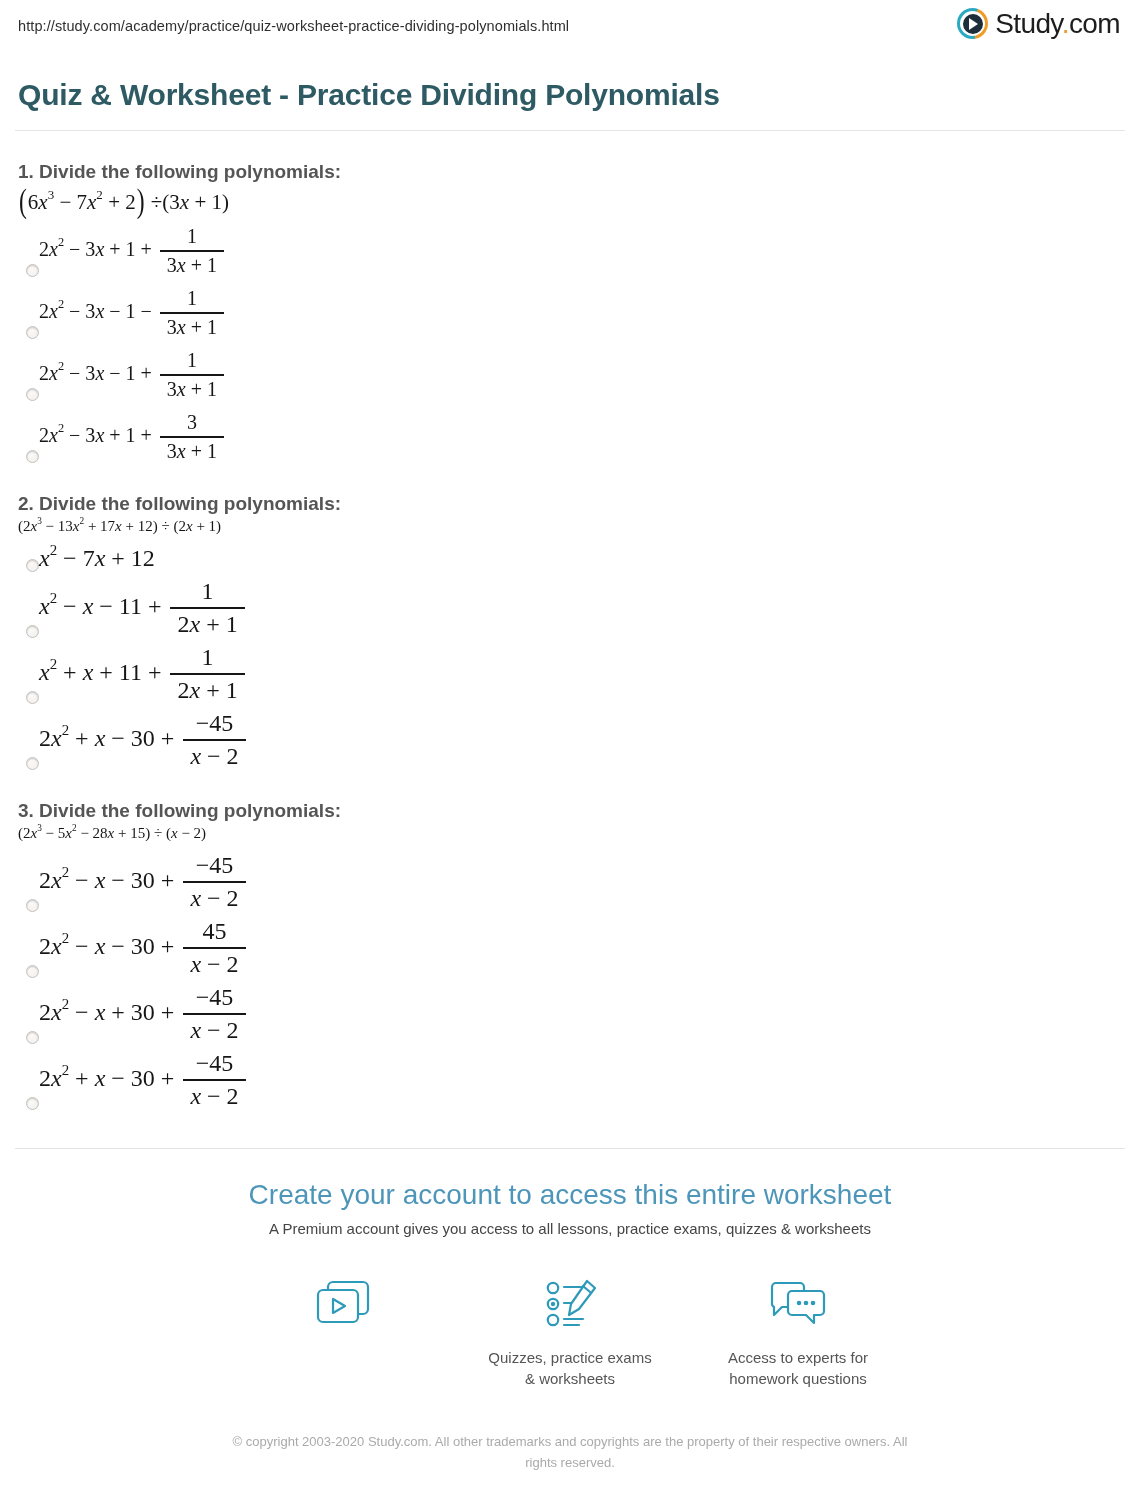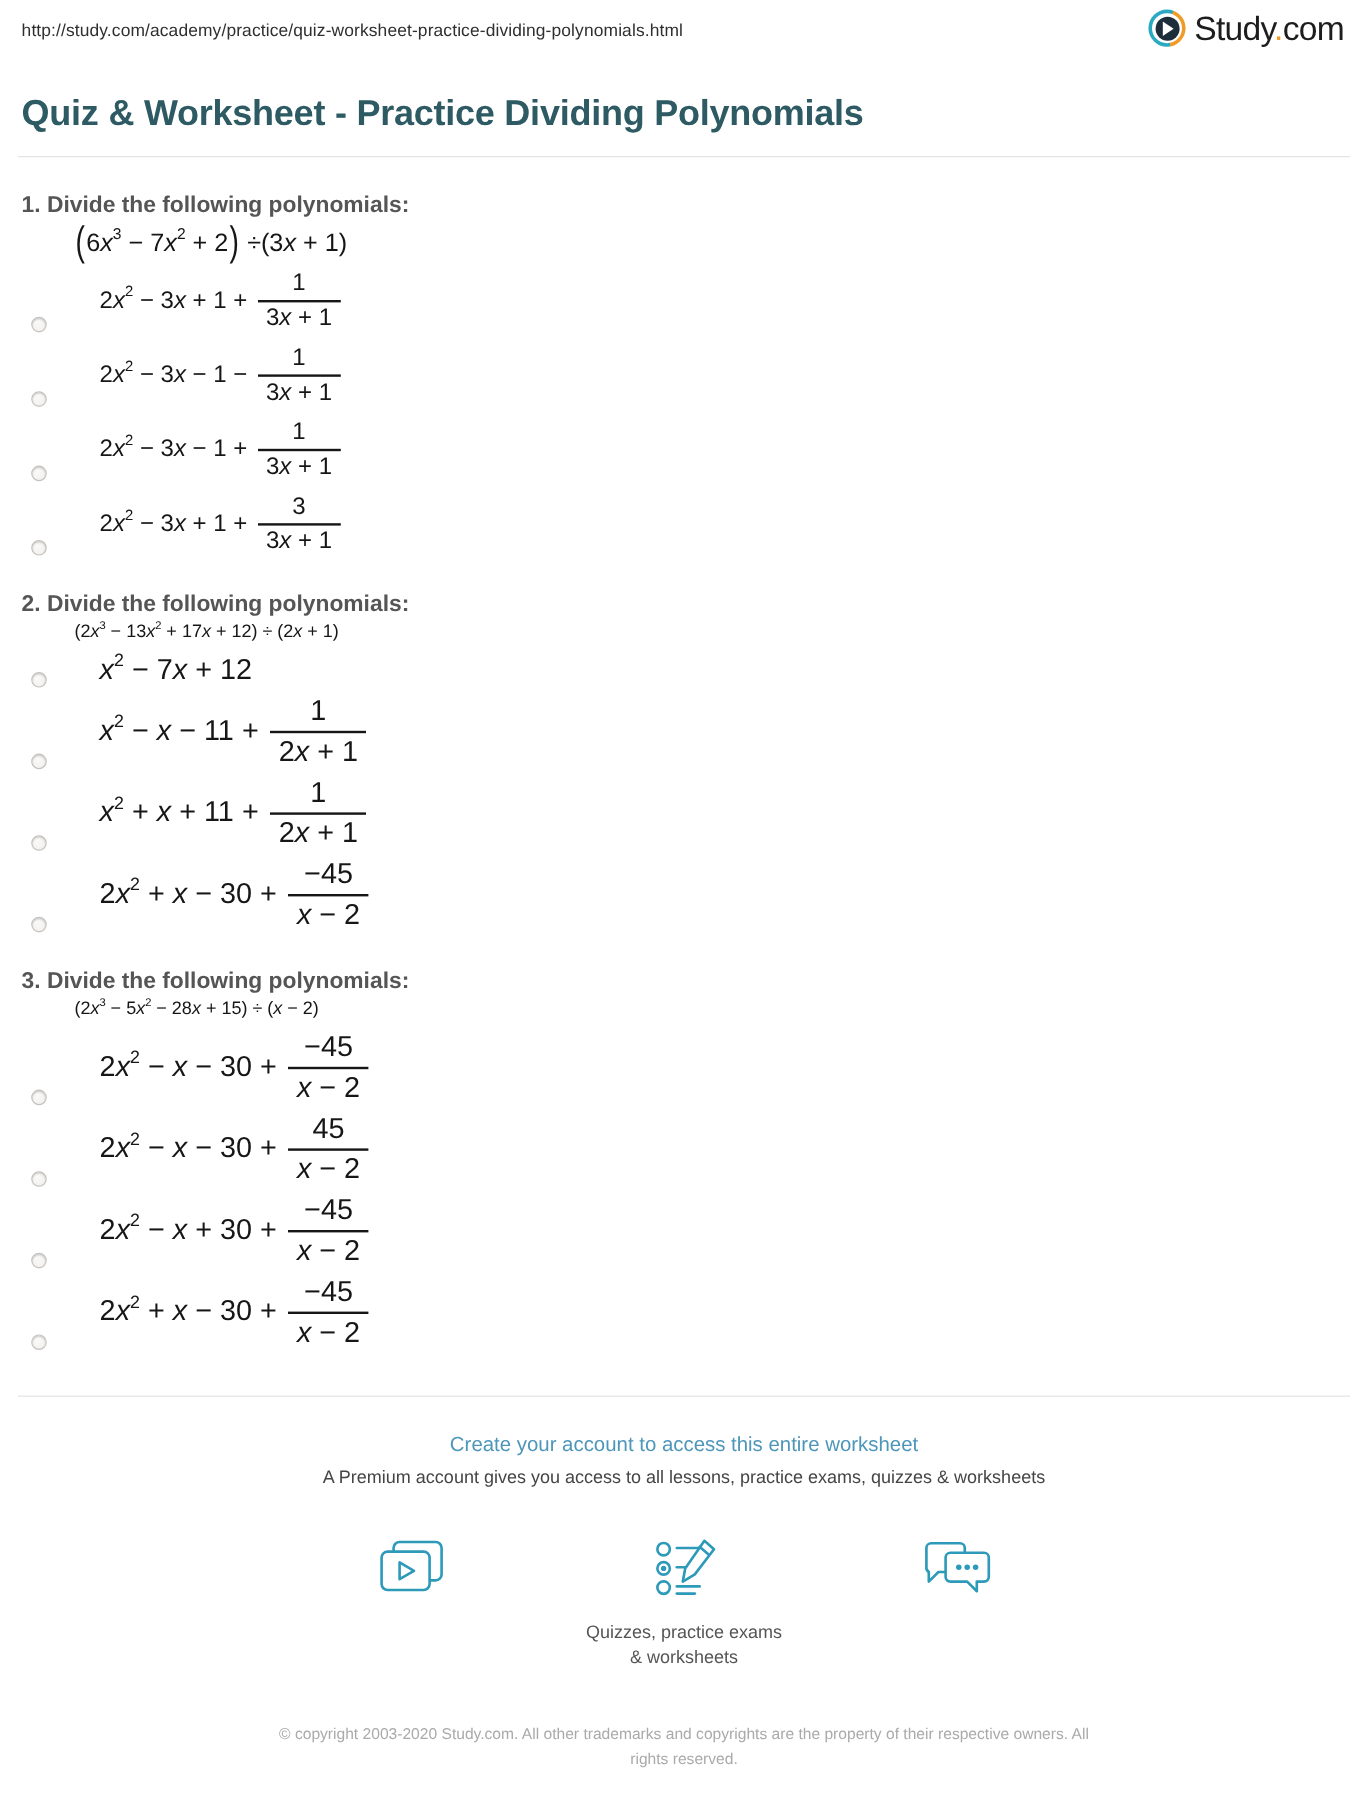--- a/index.html
+++ b/index.html
@@ -24,42 +24,42 @@
   .logo-core::after{content:"";position:absolute;inset:2.5px;border-radius:50%;background:#1d2d3a;}
   .logo-tri{position:absolute;left:12px;top:9.5px;width:0;height:0;z-index:2;
     border-left:9px solid #ffffff;border-top:6px solid transparent;border-bottom:6px solid transparent;}
   .logo-text{font-size:28px;font-weight:normal;color:var(--logo-text);letter-spacing:-0.6px;line-height:1;}
   .logo-dot{color:var(--logo-orange);}
   h1{margin:26px 18px 0;font-size:30px;font-weight:bold;color:var(--title-teal);letter-spacing:-0.2px;}
   .title-rule{border:none;border-top:1px solid var(--divider);margin:18px 15px 0;}
   main{padding:0 18px;}
   .question{margin-top:30px;}
   .prompt{margin:0;font-size:19px;font-weight:bold;color:var(--prompt-gray);}
-  .math{font-family:Liberation Sans, sans-serif;color:var(--math-ink);margin-left:44px;}
+  .math{font-family:Liberation Serif, serif;color:var(--math-ink);}
   .math em{font-style:italic;font-family:inherit;}
   .math sup{font-size:62%;line-height:0;position:relative;top:-0.12em;vertical-align:super;}
   .frac{display:inline-block;text-align:center;vertical-align:middle;margin:0 3px;}
   .frac .num{display:block;border-bottom:2px solid var(--math-ink);padding:0 7px 2px;}
   .frac .den{display:block;padding:2px 7px 0;}
   .bigp{display:inline-block;transform:scaleY(1.45);transform-origin:55% center;font-size:1.12em;padding:0 1px;}
   .given{display:block;margin-top:5px;}
   .given.large{font-size:21px;}
   .given.small{font-size:15px;margin-top:3px;}
   .options{margin-top:10px;}
   .option{display:flex;align-items:flex-end;margin:10px 0 10px 8px;cursor:pointer;}
   .q2 .option,.q3 .option{margin-top:6px;margin-bottom:6px;}
   .radio{flex:none;width:13px;height:13px;border-radius:50%;margin-top:7px;
     border:1px solid var(--radio-border);
     background:radial-gradient(circle at 35% 30%,#fbfaf9,var(--radio-fill));
     box-shadow:inset 0 1px 1.5px rgba(0,0,0,0.18);}
   .q1 .opt-math{font-size:20px;}
   .q2 .opt-math,.q3 .opt-math{font-size:24px;}
   .cta-rule{border:none;border-top:1px solid var(--divider);margin:38px 15px 0;}
   .cta{text-align:center;}
-  .cta h3{margin:30px 0 0;font-size:17px;font-weight:normal;color:var(--cta-heading);}
+  .cta h3{margin:30px 0 0;font-size:28px;font-weight:normal;color:var(--cta-heading);}
   .cta .sub{margin:9px 0 0;font-size:15px;color:var(--subheading);}
   .features{display:flex;justify-content:center;align-items:flex-start;margin-top:42px;}
   .feature{width:228px;text-align:center;}
   .feature svg{display:block;margin:0 auto;}
   .feature .flabel{margin-top:14px;font-size:15px;color:var(--feature-label);line-height:1.4;}
   footer{margin-top:42px;padding-bottom:28px;}
   footer p{margin:0 auto;max-width:710px;text-align:center;font-size:13px;
     color:var(--copyright-gray);line-height:1.65;}
   .icon-stroke{stroke:var(--icon-teal);fill:none;stroke-width:2.2;stroke-linejoin:round;stroke-linecap:round;}
   .icon-fill{fill:var(--icon-teal);stroke:none;}
@@ -191,20 +191,24 @@
     </div>
 
     <div class="feature">
       <svg width="64" height="54" viewBox="0 0 64 54">
         <path class="icon-stroke" d="M10 4 h24 a4 4 0 0 1 4 4 v16 a4 4 0 0 1 -4 4 h-18 l-8 8 v-8 h0 a4 4 0 0 1 -2 -4 v-16 a4 4 0 0 1 4 -4 z"></path>
         <path class="icon-stroke icon-white" d="M26 12 h28 a4 4 0 0 1 4 4 v16 a4 4 0 0 1 -4 4 h-6 v8 l-8 -8 h-14 a4 4 0 0 1 -4 -4 v-16 a4 4 0 0 1 4 -4 z"></path>
         <circle class="icon-fill" cx="33" cy="24" r="2.3"></circle>
         <circle class="icon-fill" cx="40" cy="24" r="2.3"></circle>
         <circle class="icon-fill" cx="47" cy="24" r="2.3"></circle>
       </svg>
+      <div class="flabel">
+        <div>Access to experts for</div>
+        <div>homework questions</div>
+      </div>
     </div>
 
   </div>
 </section>
 
 <footer>
   <p>© copyright 2003-2020 Study.com. All other trademarks and copyrights are the property of their respective owners. All rights reserved.</p>
 </footer>
 
 </body></html>

